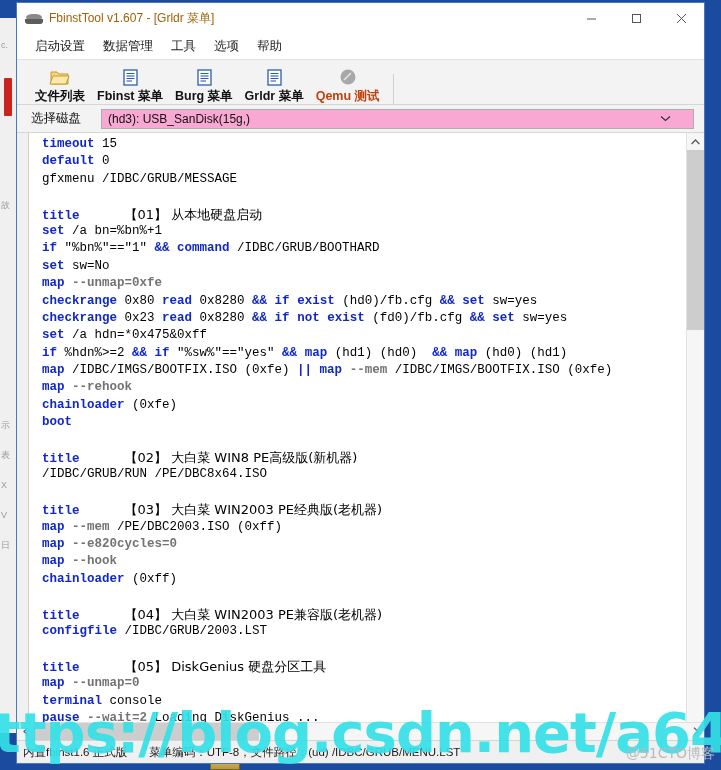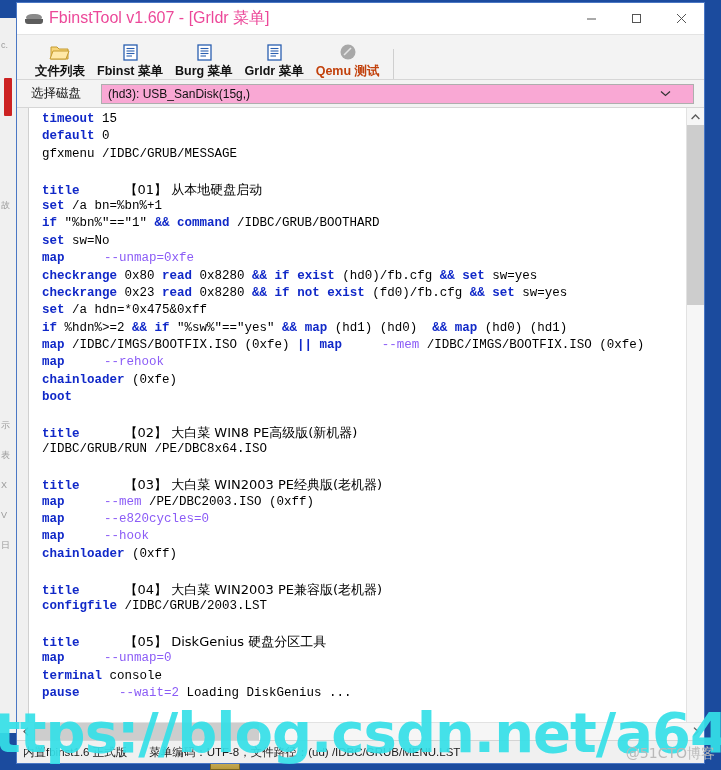--- a/index.html
+++ b/index.html
@@ -88,22 +88,22 @@
     background: #8a8a8a;
     border-radius: 50%/60%;
   }
   .title-icon .disk-body {
     position: absolute; left: 0px; top: 9px;
     width: 18px; height: 5px;
     background: #5c5c5c;
     border-radius: 0 0 3px 3px;
   }
   .title-text {
-    font-size: 16px;
-    color: #ec4899;
+    font-size: 12px;
+    color: #a16207;
     white-space: nowrap;
   }
   .win-controls {
     position: absolute;
     right: 0; top: 0;
     height: 31px;
     display: flex;
   }
   .win-btn {
     width: 45px; height: 31px;
@@ -227,21 +227,21 @@
     padding: 3px 0 0 13px;
     box-sizing: border-box;
     font-family: "Liberation Mono", "DejaVu Sans Mono", monospace;
     font-size: 12.5px;
     line-height: 17.4px;
     color: #000;
     white-space: pre;
   }
   .code .ln { height: 17.4px; white-space: pre; }
   .kw   { color: #1028c8; font-weight: bold; }
-  .opt  { color: #8b5cf6; font-weight: normal; margin-left: 32px; }
+  .opt  { color: #737373; font-weight: bold; }
   .amp  { color: #1028c8; font-weight: bold; }
   .cn   { font-family: "DejaVu Sans", sans-serif; font-size: 13px; }
 
   
   .vscroll {
     width: 17px;
     background: #f6f6f6;
     border-left: 1px solid #e2e2e2;
     flex: none;
     position: relative;
@@ -364,20 +364,27 @@
         </div>
         <div class="win-btn close">
           <svg width="11" height="11" viewBox="0 0 11 11">
               <line x1="1" y1="1" x2="10" y2="10" stroke="#555" stroke-width="1"></line>
               <line x1="10" y1="1" x2="1" y2="10" stroke="#555" stroke-width="1"></line>
             </svg>
         </div>
       </div>
     </div>
 
+    <div class="menubar">
+      <div class="menu-item">启动设置</div>
+      <div class="menu-item">数据管理</div>
+      <div class="menu-item">工具</div>
+      <div class="menu-item">选项</div>
+      <div class="menu-item">帮助</div>
+    </div>
 
     <div class="toolbar">
 
       <div class="tb-btn">
         <div class="tb-ico">
           <svg width="22" height="20" viewBox="0 0 22 20">
             <path d="M2 4 h6 l2 2 h9 v10 h-17 z" fill="#f7d57a" stroke="#c59b2e" stroke-width="1"></path>
             <path d="M4 8 h16 l-3 8 h-16 z" fill="#ffe9a8" stroke="#c59b2e" stroke-width="1"></path>
           </svg>
         </div>

